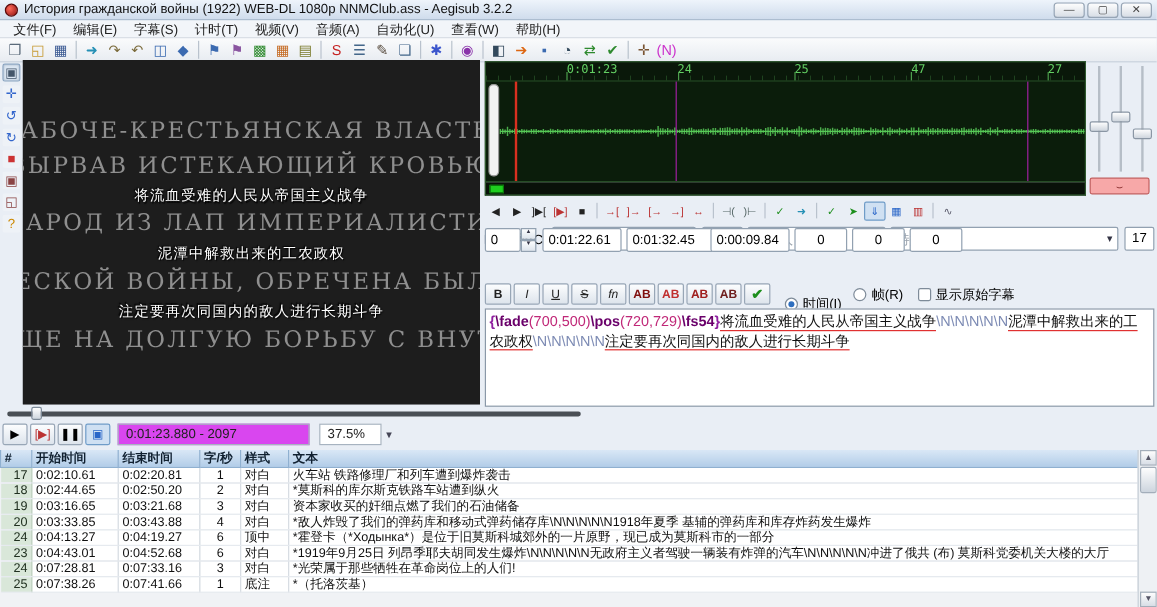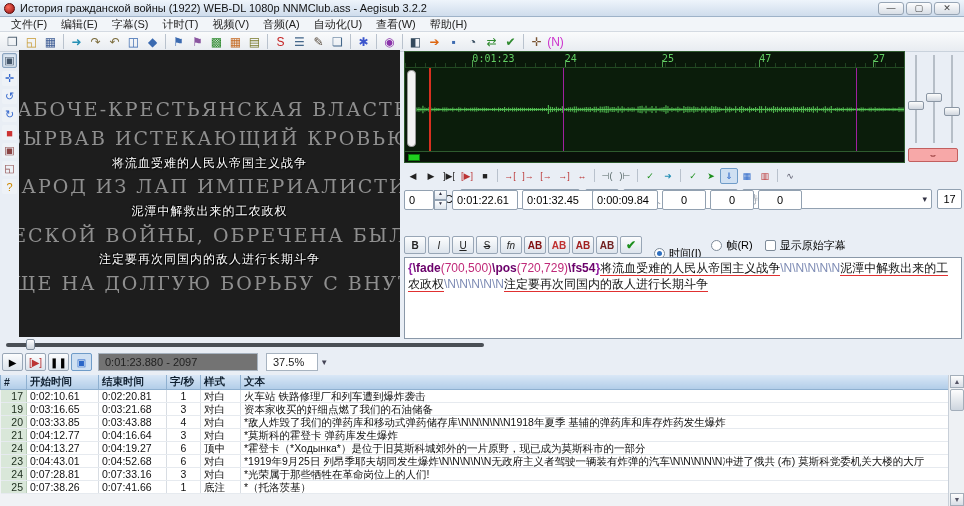--- a/index.html
+++ b/index.html
@@ -31,21 +31,21 @@
   .ov-ru { color:#8f8f8f; font-family:"DejaVu Serif", serif; font-size:19px; letter-spacing:2px; white-space:nowrap; line-height:1.35; }
   .ov-zh { color:#ffffff; font-size:12px; letter-spacing:1px; white-space:nowrap; text-shadow:1px 1px 1px #000, -1px -1px 1px #000; line-height:1.2; }
 
   #video-seek { left:2px; top:339px; width:486px; height:11px; }
   #seek-groove { position:absolute; left:4px; right:4px; top:4px; height:4px; background:#4a4f55; border-radius:2px; }
   #seek-thumb { position:absolute; left:24px; top:0px; width:9px; height:11px; background:linear-gradient(#fefefe,#cfd6de); border:1px solid #7e8b99; border-radius:2px; }
 
   #video-ctrl { left:2px; top:352px; width:486px; height:20px; display:flex; align-items:center; gap:2px; }
   .vcbtn { width:21px; height:18px; border:1px solid #98a6b6; border-radius:2px; background:linear-gradient(#fcfdfe,#dde4ec); display:flex; align-items:center; justify-content:center; font-size:10px; }
   .vcbtn.pressed { background:#cfe0f2; border-color:#6f9cc8; }
-  .vbox { height:18px; border:1px solid #a7b3c0; background:#737373; display:flex; align-items:center; padding:0 6px; color:#222; }
+  .vbox { height:18px; border:1px solid #a7b3c0; background:#d946ef; display:flex; align-items:center; padding:0 6px; color:#222; }
   #vtime { width:160px; margin-left:4px; }
   #vms { width:155px; margin-left:4px; }
   #vzoom { width:52px; margin-left:6px; justify-content:space-between; background:#fff;gap:16px; }
   .dd-arrow { font-size:8px; color:#445; }
 
   
   #audio-wave { left:404px; top:51px; width:501px; height:101px; background:#0b1d0b; border:1px solid #2e5a2e; overflow:hidden; }
   #audio-timeline { position:absolute; left:0; top:0; width:100%; height:16px; background:#0a180a; border-bottom:1px solid #234a23;
       background-image:repeating-linear-gradient(90deg,#1f431f 0 1px, transparent 1px 10px); background-size:100% 4px; background-position:0 100%; background-repeat:no-repeat;text-align:right; }
   .tl-label { position:absolute; top:1px; font-family:"DejaVu Sans Mono", monospace; font-size:10px; color:#63cf63; }
@@ -354,42 +354,42 @@
     <tbody id="grid-body">
         <tr>
           <td class="numc">17</td>
           <td>0:02:10.61</td>
           <td>0:02:20.81</td>
           <td class="cps">1</td>
           <td>对白</td>
           <td>火车站 铁路修理厂和列车遭到爆炸袭击</td>
         </tr>
         <tr>
+          <td class="numc">18</td>
+          <td>0:02:44.65</td>
+          <td>0:02:50.20</td>
+          <td class="cps">2</td>
+          <td>对白</td>
+          <td>*莫斯科的库尔斯克铁路车站遭到纵火</td>
+        </tr>
+        <tr>
           <td class="numc">19</td>
           <td>0:03:16.65</td>
           <td>0:03:21.68</td>
           <td class="cps">3</td>
           <td>对白</td>
           <td>资本家收买的奸细点燃了我们的石油储备</td>
         </tr>
         <tr>
           <td class="numc">20</td>
           <td>0:03:33.85</td>
           <td>0:03:43.88</td>
           <td class="cps">4</td>
           <td>对白</td>
           <td>*敌人炸毁了我们的弹药库和移动式弹药储存库\N\N\N\N\N1918年夏季 基辅的弹药库和库存炸药发生爆炸</td>
-        </tr>
-        <tr>
-          <td class="numc">21</td>
-          <td>0:04:12.77</td>
-          <td>0:04:16.64</td>
-          <td class="cps">3</td>
-          <td>对白</td>
-          <td>*莫斯科的霍登卡 弹药库发生爆炸</td>
         </tr>
         <tr>
           <td class="numc">24</td>
           <td>0:04:13.27</td>
           <td>0:04:19.27</td>
           <td class="cps">6</td>
           <td>顶中</td>
           <td>*霍登卡（*Ходынка*）是位于旧莫斯科城郊外的一片原野，现已成为莫斯科市的一部分</td>
         </tr>
         <tr>

